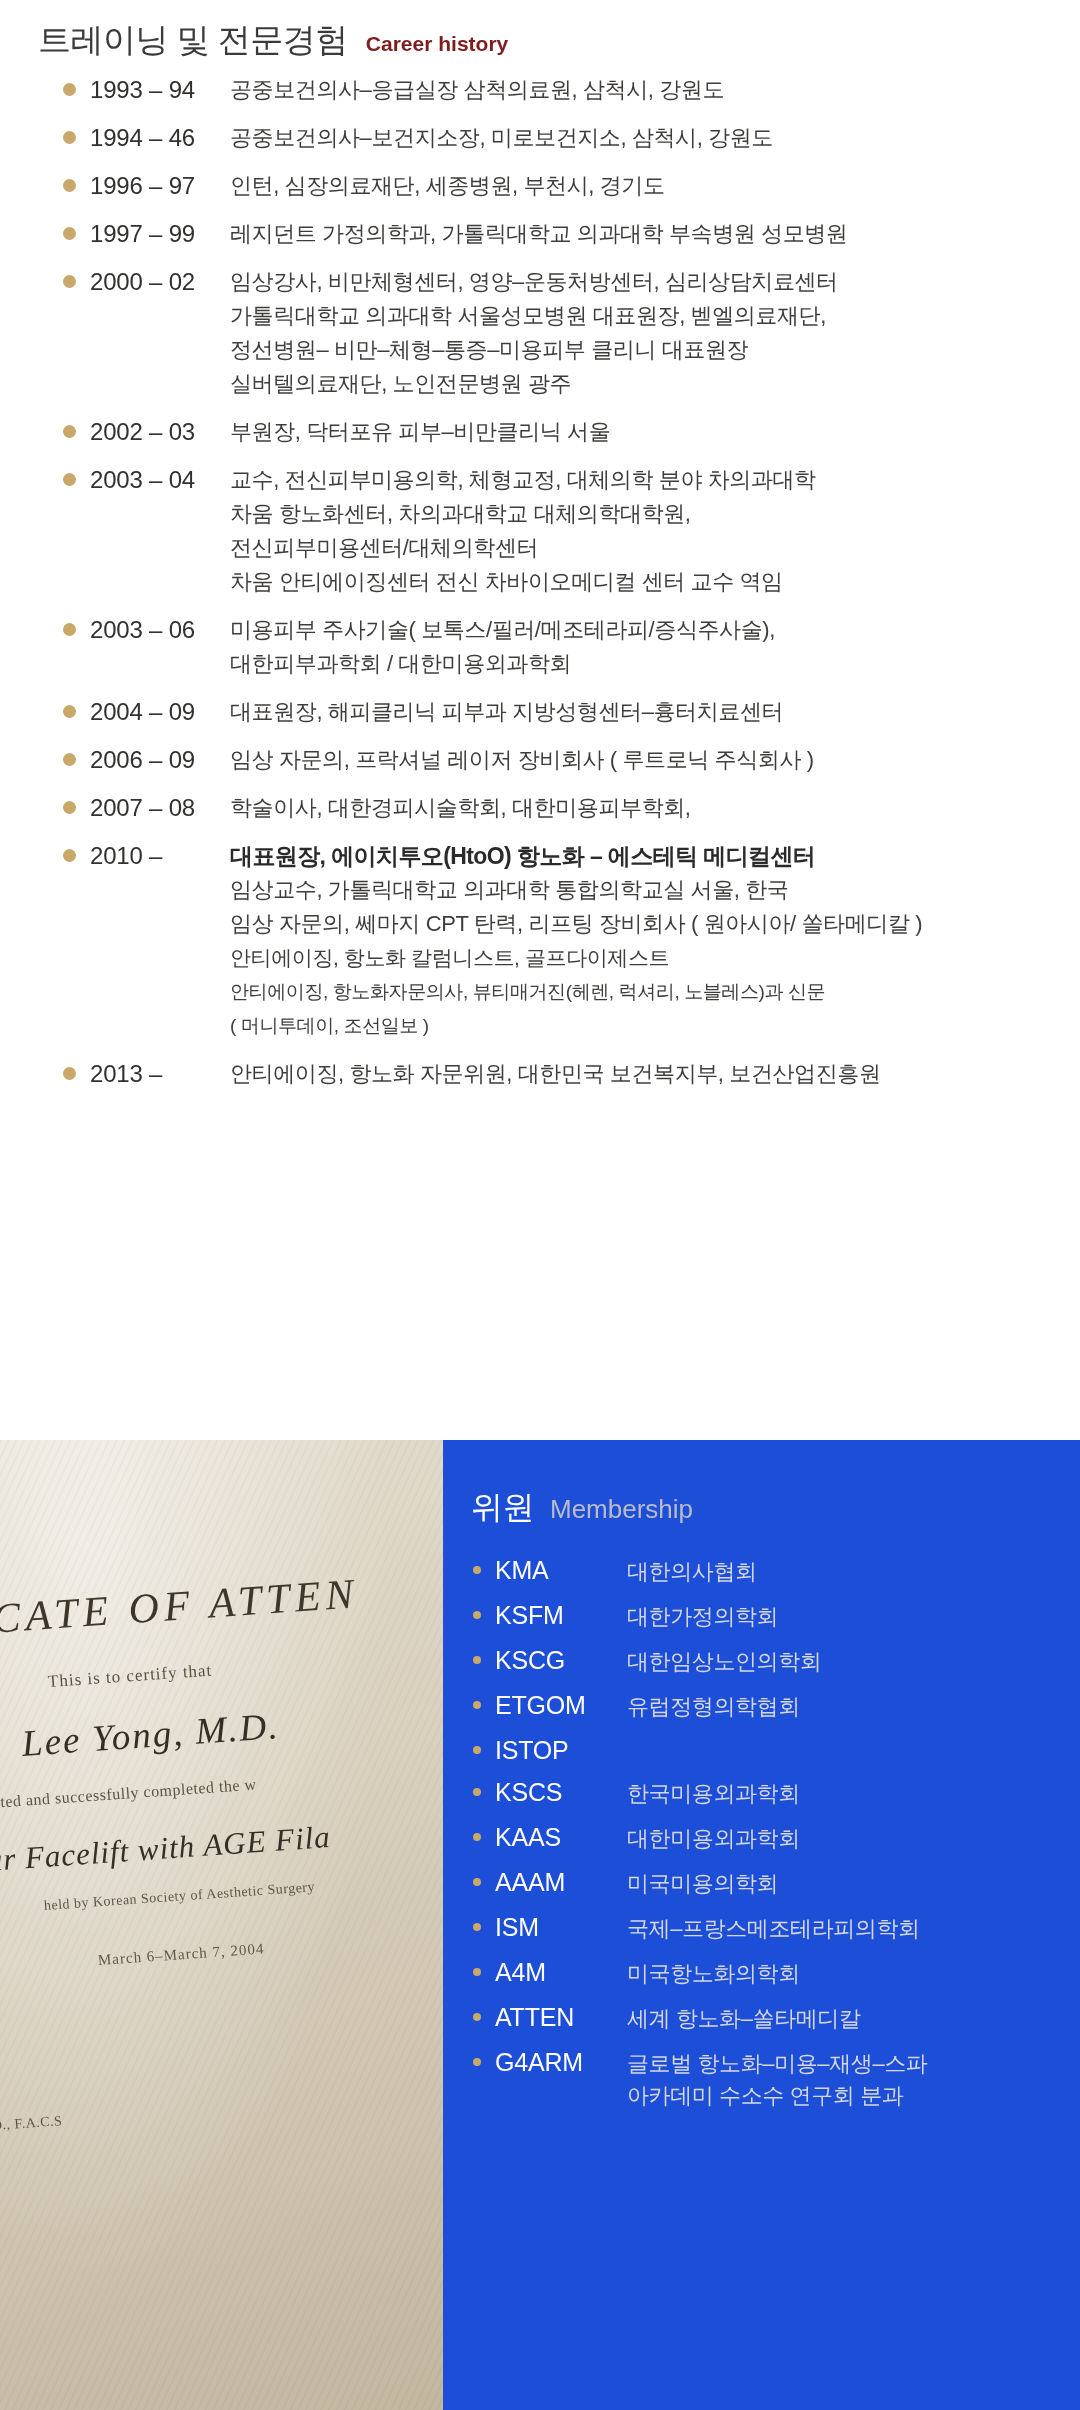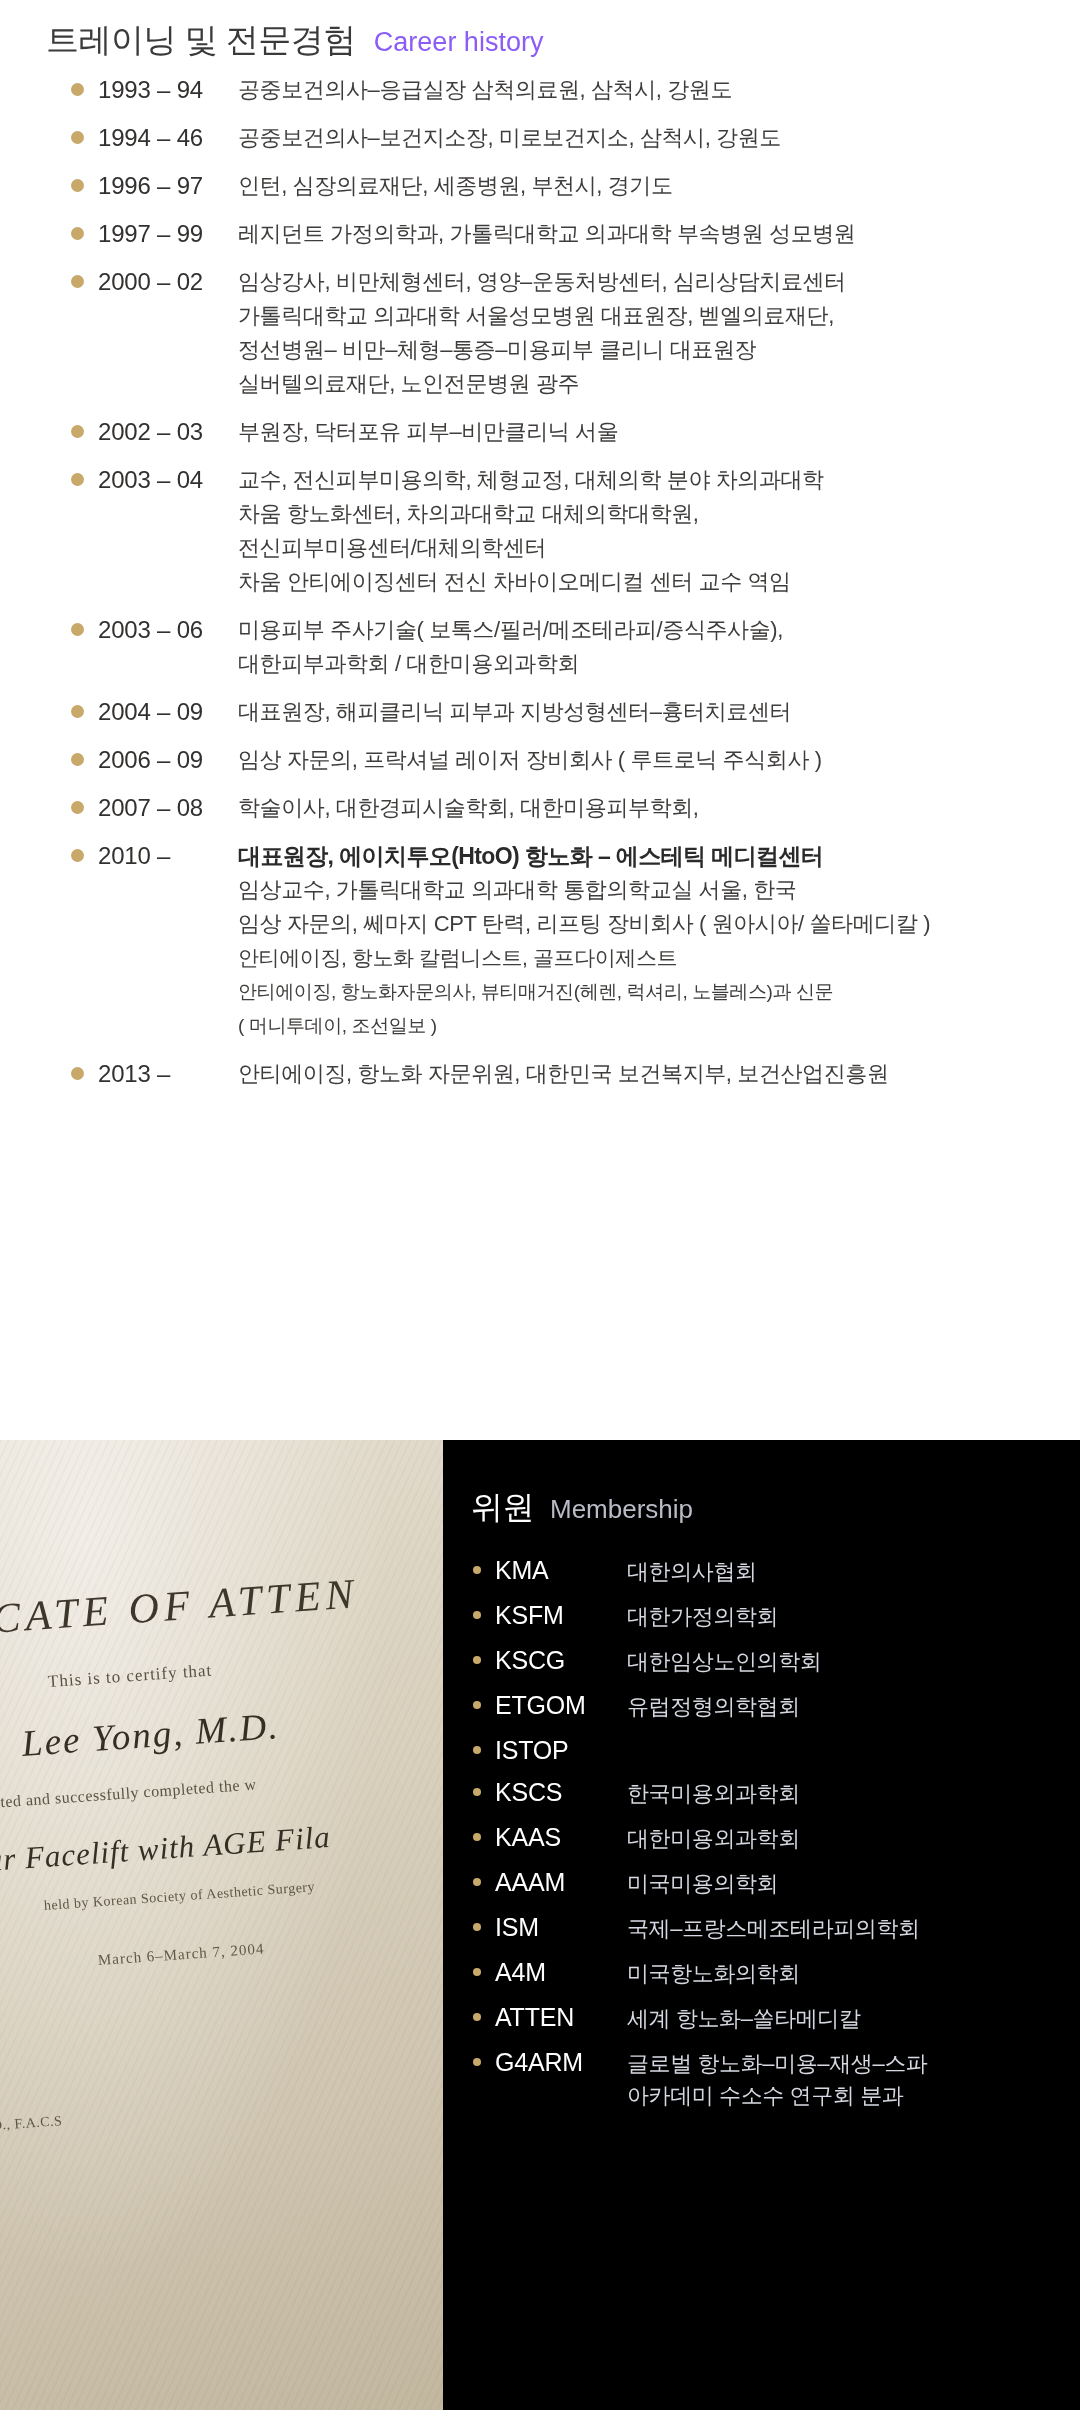--- a/index.html
+++ b/index.html
@@ -18,39 +18,39 @@
 
   
   .career-section {
     position: absolute;
     left: 0;
     top: 0;
     width: 1080px;
     height: 1440px;
     background: #ffffff;
     box-sizing: border-box;
-    padding: 10px 0 0 12px;
+    padding: 10px 0 0 4px;
   }
 
   .career-header {
     display: flex;
     align-items: baseline;
     gap: 18px;
     padding: 8px 0 10px 34px;
   }
   .career-title-ko {
     font-size: 33px;
     font-weight: 400;
     color: #3a3a3a;
     letter-spacing: -0.5px;
   }
   .career-title-en {
-    font-size: 27px;
-    font-weight: 400;
-    color: #8b5cf6;
+    font-size: 21px;
+    font-weight: 700;
+    color: #7f1d1d;
     letter-spacing: 0px;
   }
 
   .career-list {
     margin: 0;
     padding: 0;
     list-style: none;
   }
   .career-item {
     display: flex;
@@ -206,21 +206,21 @@
     font-size: 14px;
     letter-spacing: 0.5px;
     color: #5f5747;
     transform: rotate(-4deg);
   }
 
   
   .member-panel {
     width: 637px;
     height: 970px;
-    background: #000000;
+    background: #1d4ed8;
     box-sizing: border-box;
     padding: 46px 0 0 0;
     position: relative;
   }
   .member-header {
     display: flex;
     align-items: baseline;
     gap: 16px;
     padding-left: 28px;
     margin-bottom: 26px;

